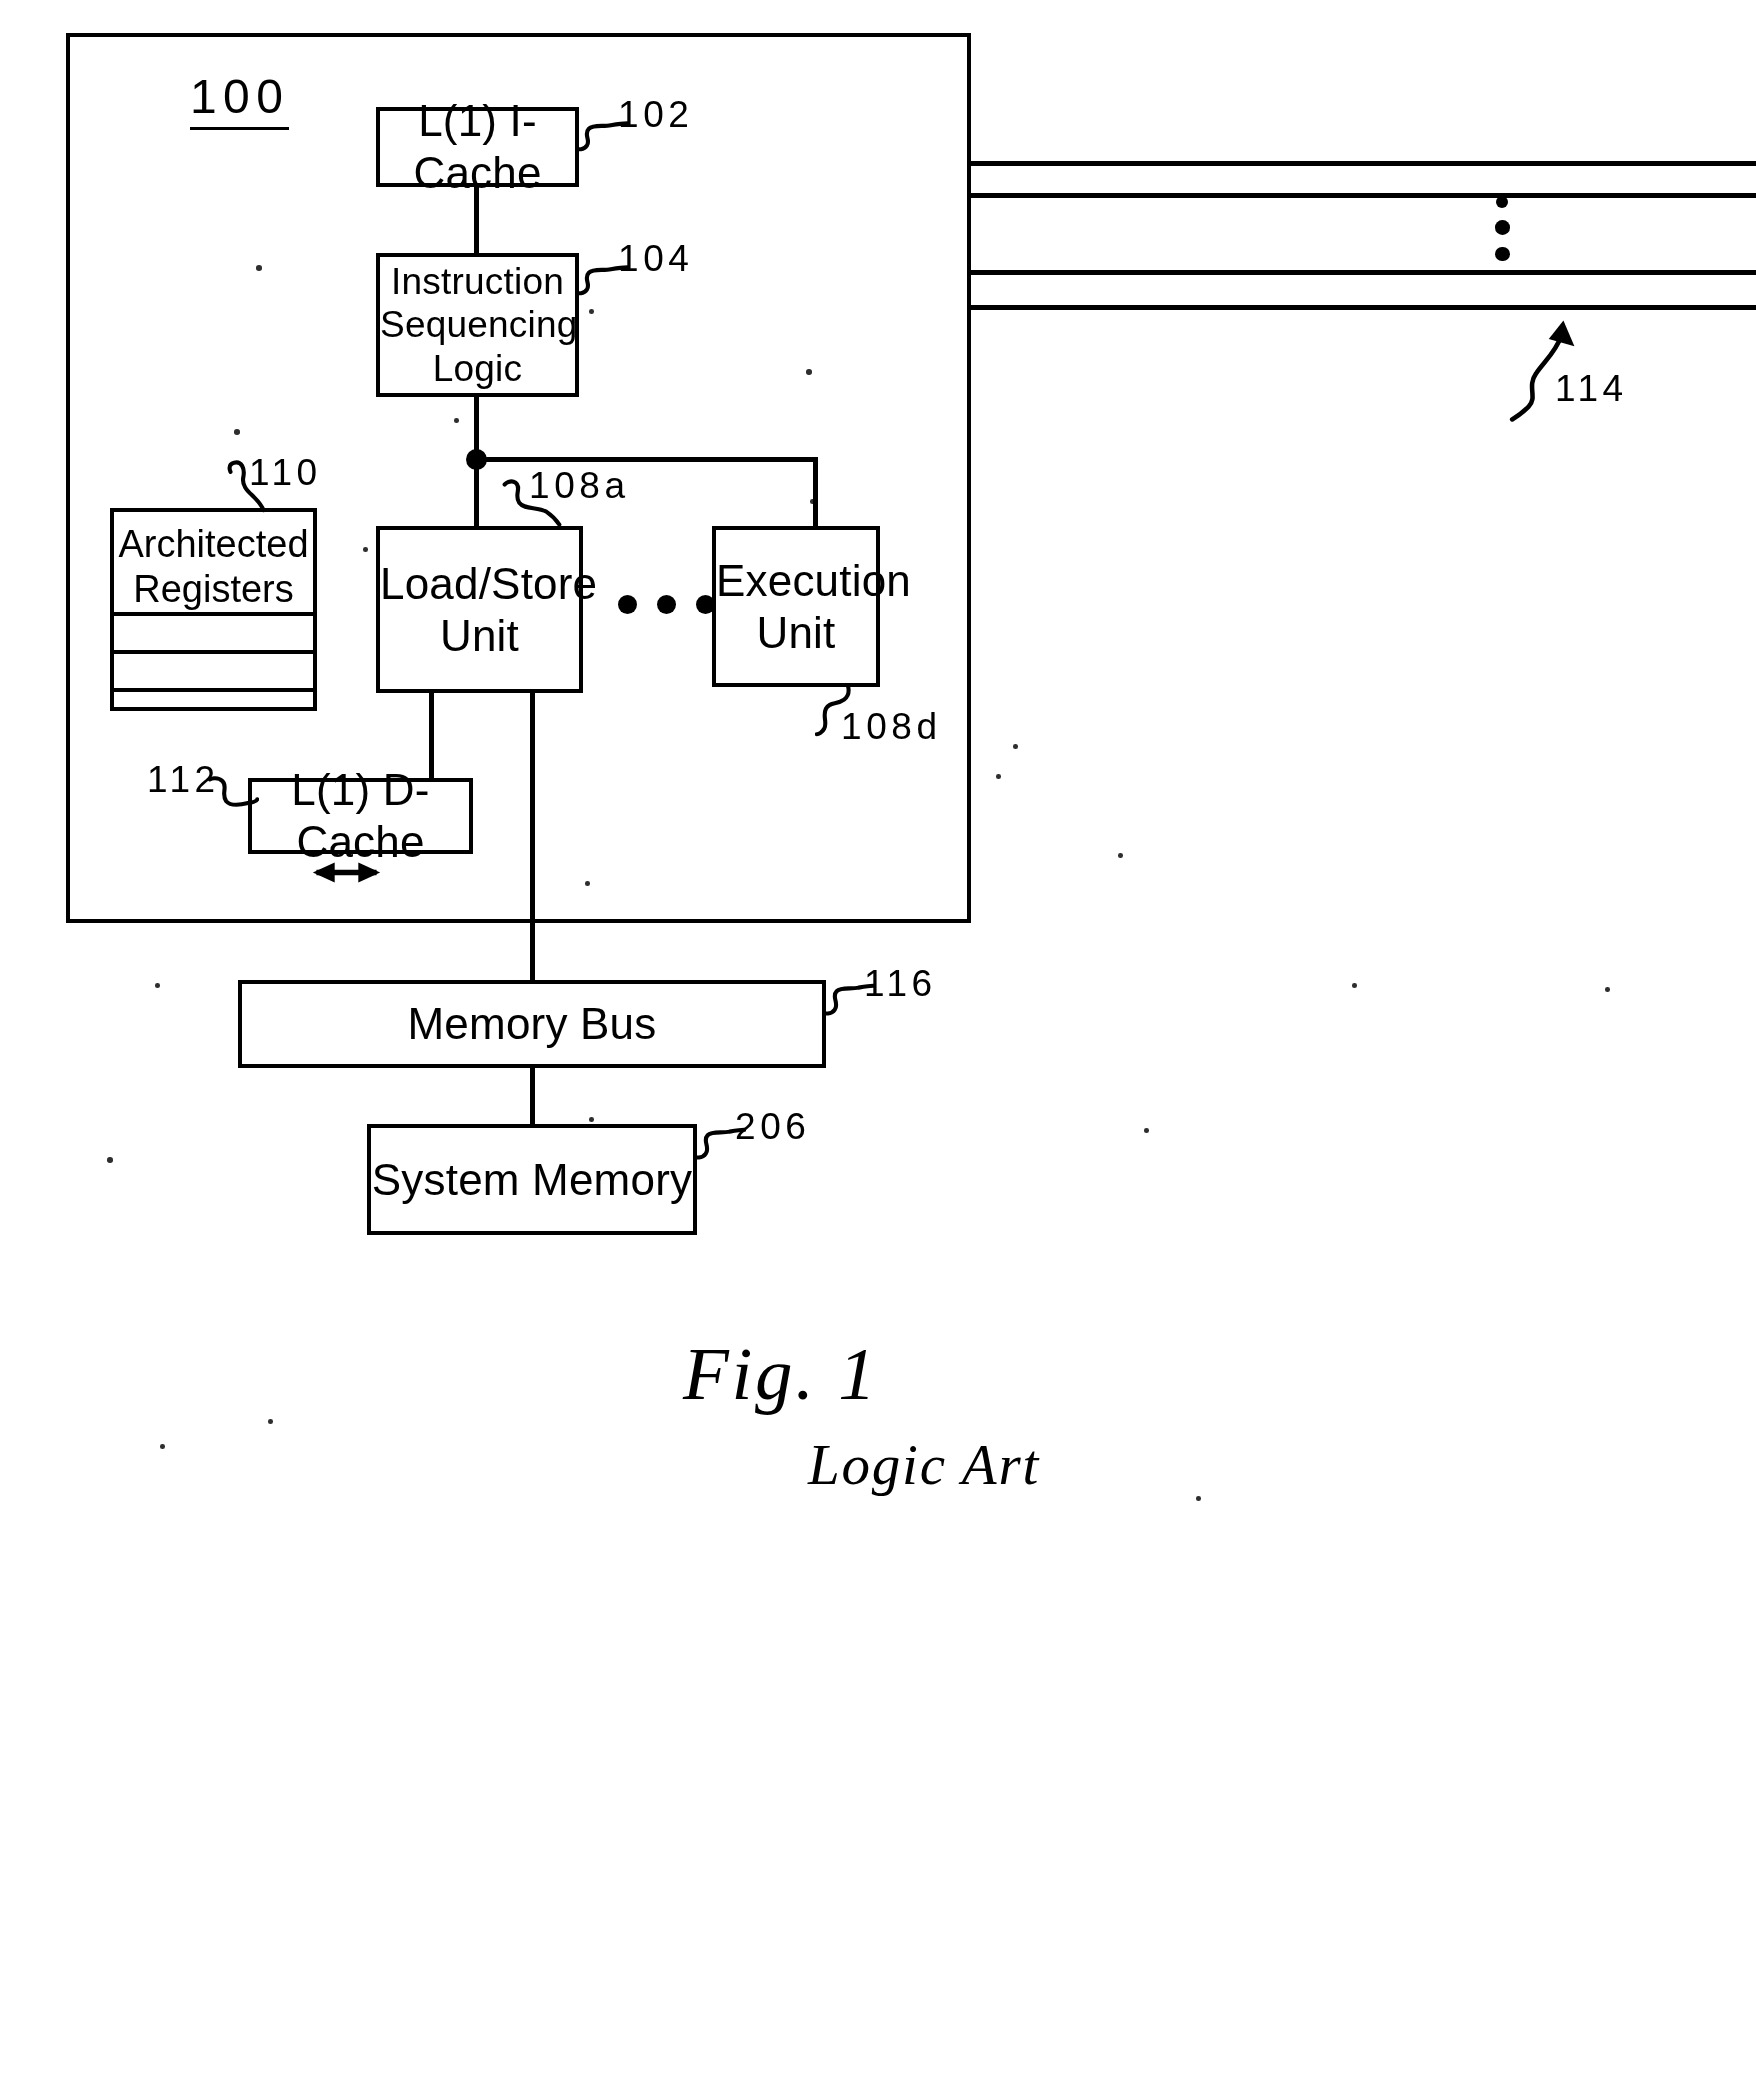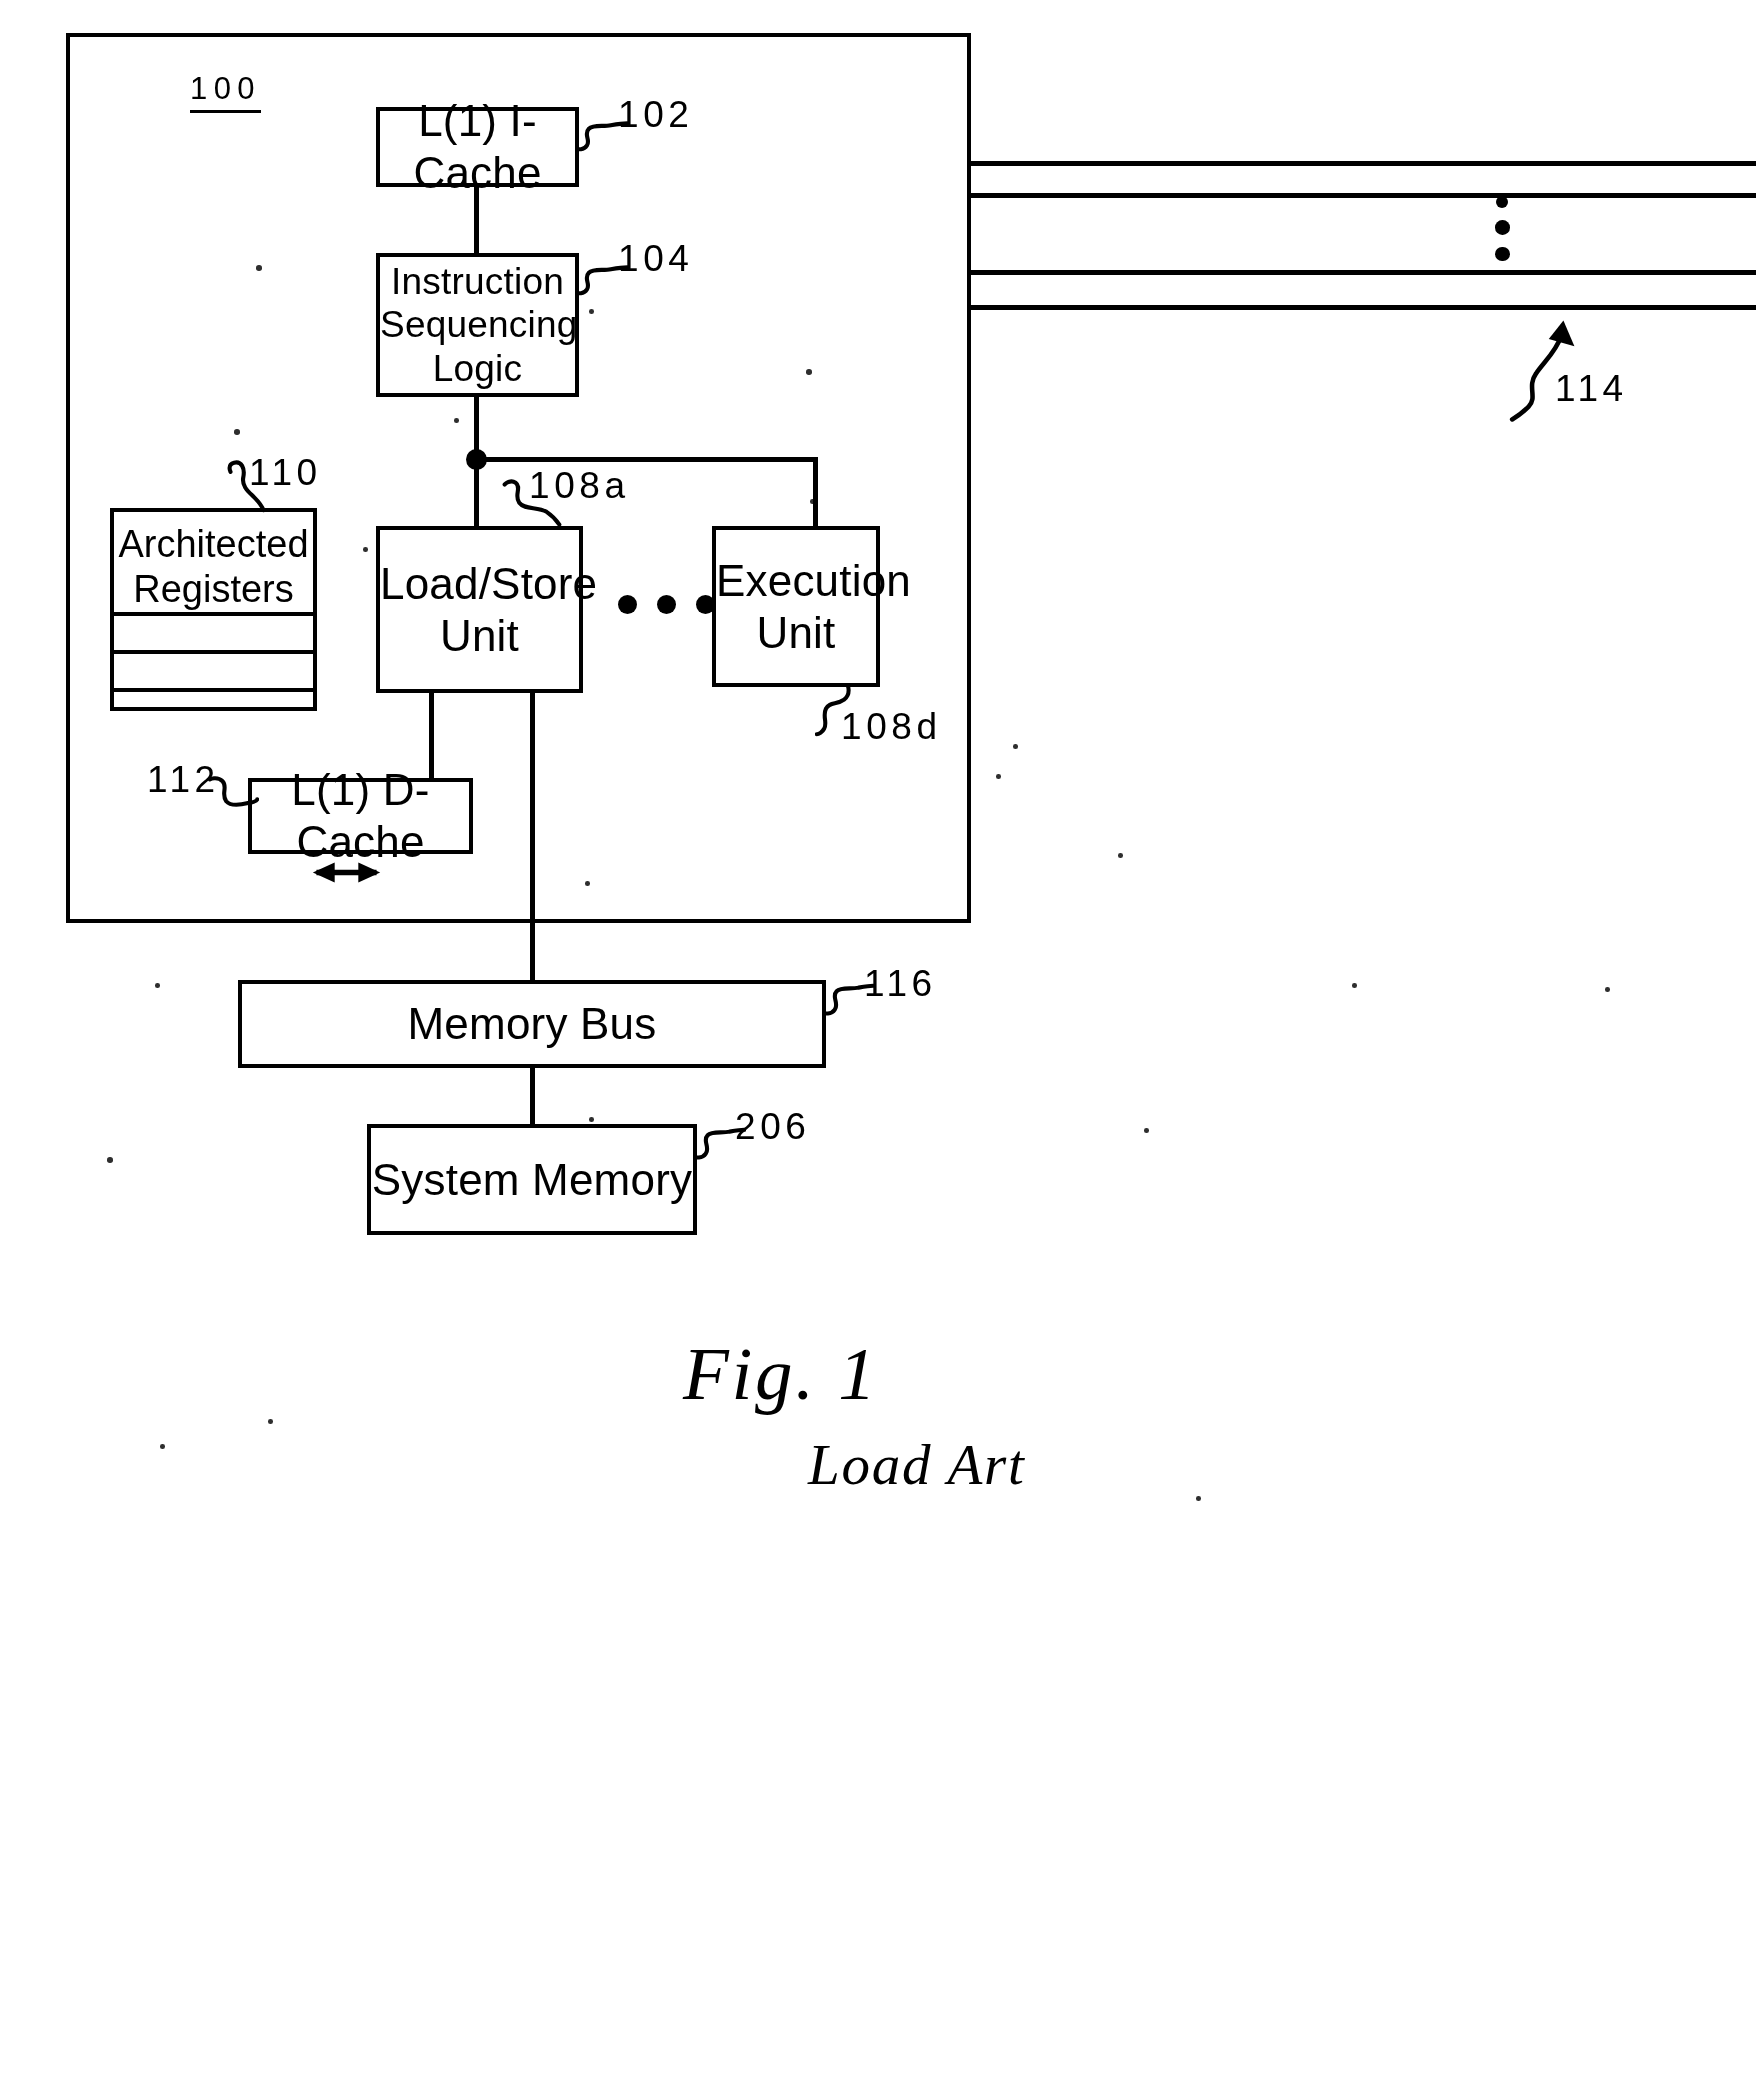--- a/index.html
+++ b/index.html
@@ -62,21 +62,21 @@
   .hline { background: #000; height: 4.6px; }
 
   
   .ref {
     font-size: 37px;
     letter-spacing: 4.6px;
     white-space: nowrap;
     line-height: 1;
   }
   .ref-100 {
-    font-size: 31px;
+    font-size: 48px;
     letter-spacing: 6.4px;
     border-bottom: 3.7px solid #000;
     padding-bottom: 5.5px;
     white-space: nowrap;
     line-height: 1;
   }
 
   
   .dot {
     background: #000;
@@ -233,21 +233,21 @@
 
   <div class="abs block" style="left:367px; top:1124px; width:330px; height:111px;">
     <div class="lines">System Memory</div>
   </div>
   <svg class="abs" style="left:693px; top:1117px; width:53px; height:53px;" viewBox="0 0 58 58">
     <path d="M2,44 C2,44 10,46 14,40 C19,33 10,26 16,20 C21,15 32,18 40,16 C46,15 52,14 56,14" fill="none" stroke="#000" stroke-width="4.5" stroke-linecap="round"></path>
   </svg>
   <div class="abs ref" style="left:735px; top:1108px;">206</div>
 
   <div class="abs fig-caption fig-title" style="left:683px; top:1336px;">Fig.  1</div>
-  <div class="abs fig-caption fig-sub" style="left:808px; top:1436px;">Load Art</div>
+  <div class="abs fig-caption fig-sub" style="left:808px; top:1436px;">Logic Art</div>
 
   <div class="speck" style="left:256px;  top:265px;  width:5.5px; height:5.5px;"></div>
   <div class="speck" style="left:234px;  top:429px;  width:5.5px; height:5.5px;"></div>
   <div class="speck" style="left:454px;  top:418px;  width:4.6px; height:4.6px;"></div>
   <div class="speck" style="left:363px;  top:547px;  width:4.6px; height:4.6px;"></div>
   <div class="speck" style="left:589px;  top:309px;  width:4.6px; height:4.6px;"></div>
   <div class="speck" style="left:806px;  top:369px;  width:5.5px; height:5.5px;"></div>
   <div class="speck" style="left:810px;  top:499px;  width:4.6px; height:4.6px;"></div>
   <div class="speck" style="left:1013px; top:744px;  width:4.6px; height:4.6px;"></div>
   <div class="speck" style="left:996px; top:774px;  width:4.6px; height:4.6px;"></div>

